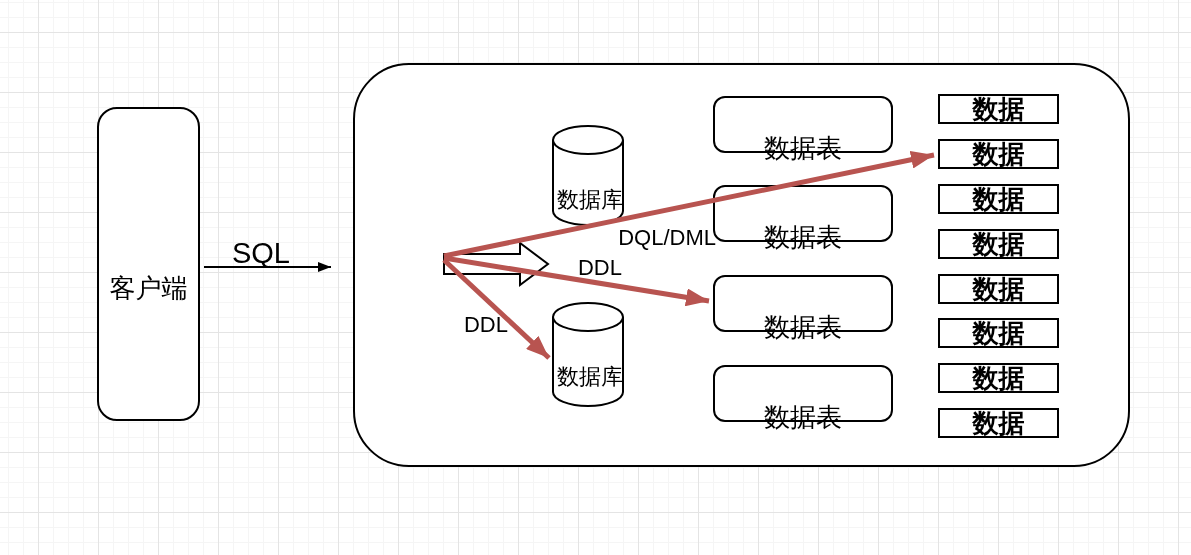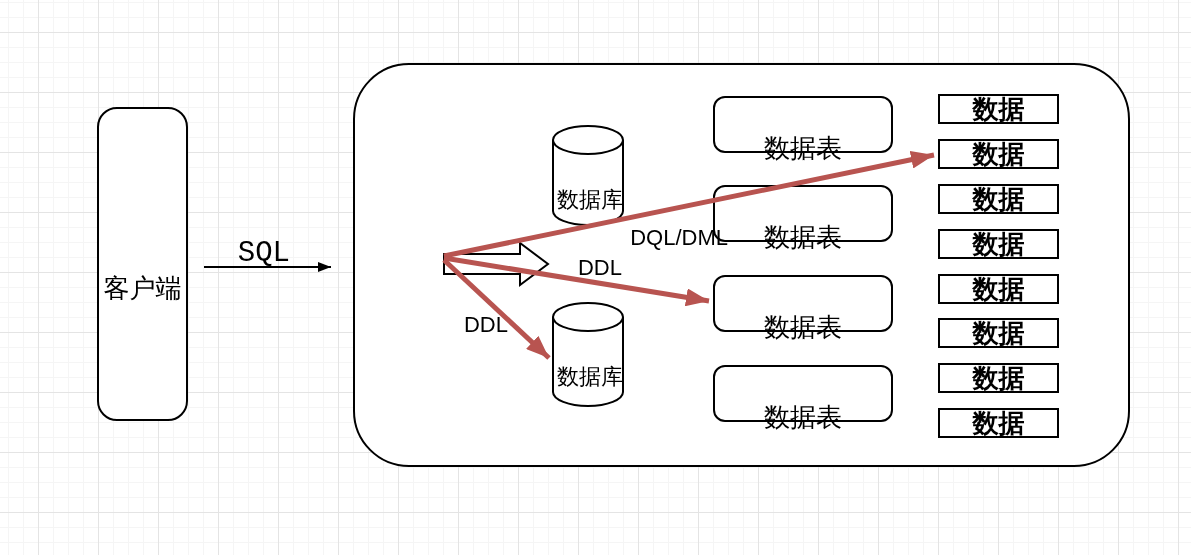--- a/index.html
+++ b/index.html
@@ -46,21 +46,21 @@
   .client-label,.table-label{font-size:26px;margin-top:48px;}
   .data-label{font-size:26px;font-weight:bold;}
   .dbms-label{
     font-size:26px;line-height:33px;
     white-space:normal;
     width:60px;
     word-break:break-all;
   }
   .cyl-label{font-size:22px;}
   .edge-label{font-size:22px;}
-  .sql-label{font-size:29px;font-family:Liberation Mono, monospace;}
+  .sql-label{font-size:29px;}
 </style>
 </head>
 <body>
 
 <div class="canvas">
 
   <svg class="layer" width="1191" height="555" viewBox="0 0 1191 555">
     <defs>
       <marker id="blackhead" markerUnits="userSpaceOnUse" markerWidth="14" markerHeight="10" refX="13" refY="5" orient="auto">
         <path d="M0,0 L13,5 L0,10 z" fill="#000000"></path>
@@ -81,21 +81,21 @@
     <line x1="894" y1="213" x2="937" y2="199" stroke="#000000" stroke-width="1.6"></line>
     <line x1="894" y1="213" x2="937" y2="244" stroke="#000000" stroke-width="1.6"></line>
 
     <line x1="894" y1="303" x2="937" y2="289" stroke="#000000" stroke-width="1.6"></line>
     <line x1="894" y1="303" x2="937" y2="333" stroke="#000000" stroke-width="1.6"></line>
 
     <line x1="894" y1="393" x2="937" y2="378" stroke="#000000" stroke-width="1.6"></line>
     <line x1="894" y1="393" x2="937" y2="423" stroke="#000000" stroke-width="1.6"></line>
   </svg>
 
-  <div class="node rounded-md" style="left:97px;top:107px;width:91px;height:314px;">
+  <div class="node rounded-md" style="left:97px;top:107px;width:103px;height:314px;">
     <span class="client-label">客户端</span>
   </div>
 
   <div class="node rounded-lg container-frame" style="left:353px;top:63px;width:777px;height:404px;"></div>
 
 
   <svg class="layer" style="z-index:2;" width="1191" height="555" viewBox="0 0 1191 555">
 
     <g>
       <path d="M553,140 L553,211 A35,14 0 0 0 623,211 L623,140" fill="#ffffff" stroke="#000000" stroke-width="2"></path>
@@ -145,21 +145,21 @@
     <span class="data-label">数据</span>
   </div>
   <div class="node" style="left:938px;top:363px;width:121px;height:30px;">
     <span class="data-label">数据</span>
   </div>
   <div class="node" style="left:938px;top:408px;width:121px;height:30px;">
     <span class="data-label">数据</span>
   </div>
 
   <div class="lbl sql-label" style="left:226px;top:237px;width:64px;">SQL</div>
-  <div class="lbl edge-label" style="left:616px;top:225px;width:100px;margin-left:12px;">DQL/DML</div>
+  <div class="lbl edge-label" style="left:616px;top:225px;width:100px;">DQL/DML</div>
   <div class="lbl edge-label" style="left:576px;top:255px;width:46px;">DDL</div>
   <div class="lbl edge-label" style="left:462px;top:312px;width:46px;">DDL</div>
 
   <svg class="layer-top" width="1191" height="555" viewBox="0 0 1191 555">
     <defs>
       <marker id="redhead" markerUnits="userSpaceOnUse" markerWidth="26" markerHeight="18" refX="23" refY="9" orient="auto">
         <path d="M0,0 L23,9 L0,18 z" fill="#b85450"></path>
       </marker>
     </defs>
     <line x1="444" y1="256" x2="934" y2="155" stroke-width="5" marker-end="url(#redhead)" stroke="#b85450"></line>

